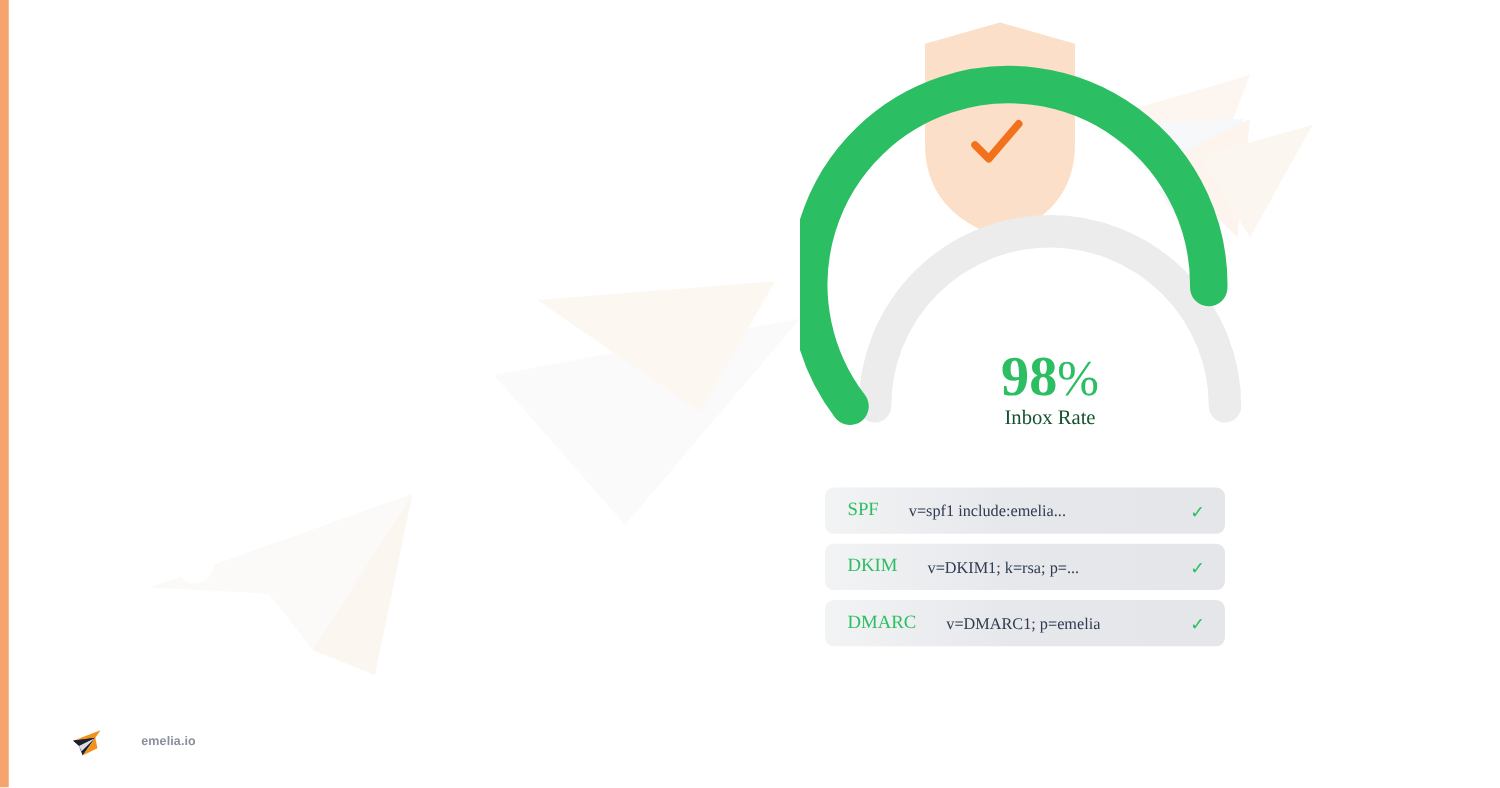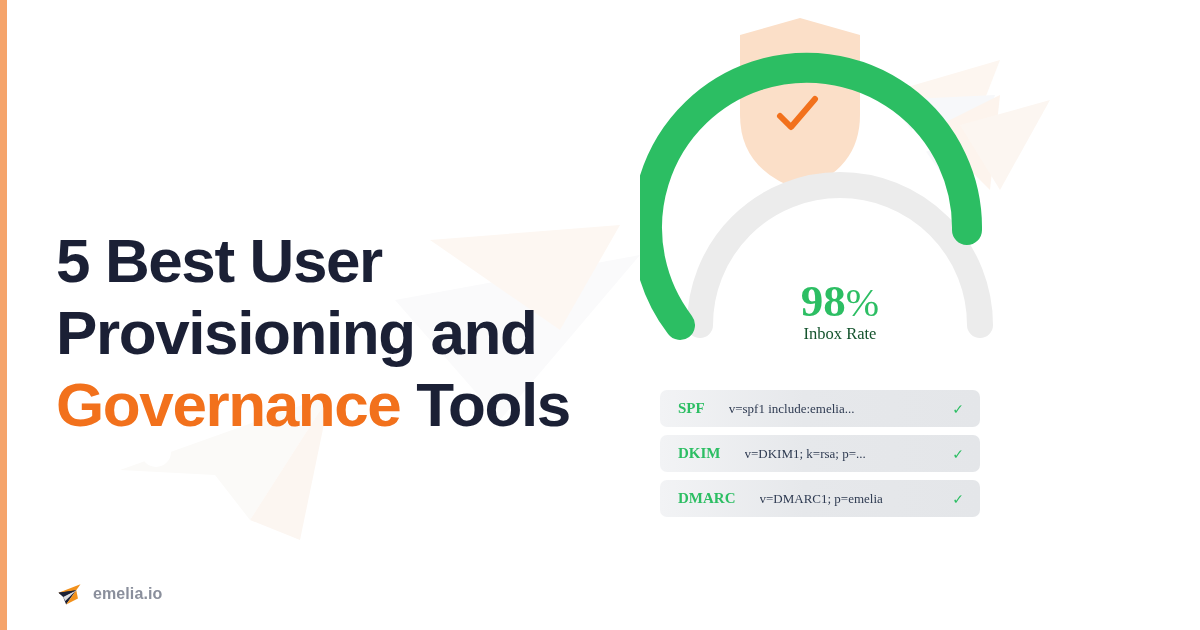--- a/index.html
+++ b/index.html
@@ -95,24 +95,25 @@
     align-items: center;
     gap: 10px;
   }
   .brand-mark {
     width: 27px;
     height: 27px;
     display: block;
   }
   .brand-name {
     font-family: "Liberation Sans", sans-serif;
-    font-size: 16px;
+    font-size: 10px;
     font-weight: bold;
     color: #8A8F9C;
     letter-spacing: 0.1px;
+    margin-left: 20px;
   }
 
   
   .right-col {
     position: absolute;
     left: 640px;
     top: 0;
     width: 560px;
     height: 630px;
     z-index: 10;
@@ -176,21 +177,21 @@
     align-items: center;
     height: 37px;
     border-radius: 7px;
     background: linear-gradient(90deg, #F2F3F5 0%, #E6E8EB 45%, #E4E6E9 100%);
     padding: 0 18px 0 18px;
     box-sizing: border-box;
   }
   .record-key {
     font-family: "Liberation Serif", serif;
     font-size: 15px;
-    font-weight: bold;
+    font-weight: normal;
     color: #2CBE63;
     white-space: nowrap;
   }
   .record-val {
     font-family: "Liberation Serif", serif;
     font-size: 13px;
     color: #2F3B52;
     margin-left: 24px;
     white-space: nowrap;
     overflow: hidden;
@@ -225,26 +226,20 @@
       <circle cx="923" cy="138" r="14" fill="#FFFFFF"></circle>
       <path d="M960 125 L1050 100 L1000 190 Z" fill="#FCF6F1"></path>
     </g>
   </svg>
 
   <div class="accent-bar"></div>
 
   <div class="left-col">
 
 
-    <h1 class="headline">
-      <span>5 Best User</span><br>
-      <span>Provisioning and</span><br>
-      <span class="accent">Governance</span>
-      <span>Tools</span>
-    </h1>
 
     <div class="brand">
       <svg class="brand-mark" viewBox="0 0 32 32" aria-hidden="true">
         <path d="M3 15 L29 5 L24 12 L9 19 Z" fill="#F2911C"></path>
         <path d="M3 15 L24 12 L12 29 L8.5 20 Z" fill="#1B2035"></path>
         <path d="M12 29 L24 12 L26 22 Z" fill="#F2911C"></path>
         <path d="M8.5 20 L24 12 L11 25 Z" fill="#FFFFFF" opacity="0.85"></path>
         <path d="M3 15 L24 12 L9 19 Z" fill="#1B2035"></path>
       </svg>
       <span class="brand-name">emelia.io</span>

